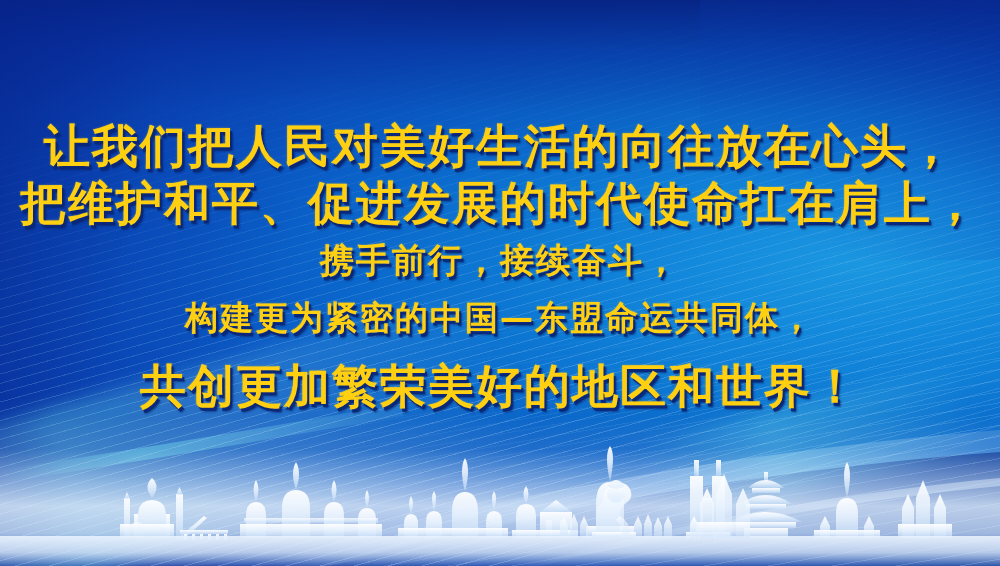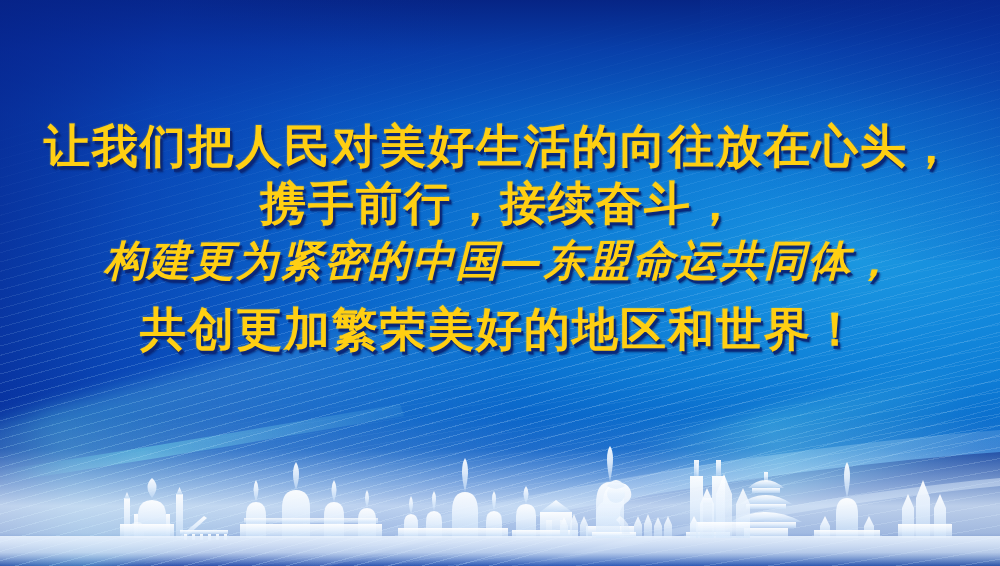--- a/index.html
+++ b/index.html
@@ -123,22 +123,22 @@
     text-shadow:
       2px 3px 0px rgba(10,38,120,0.92),
       3px 4px 2px rgba(8,30,100,0.65),
       0 0 2px rgba(255,214,40,0.55);
     white-space:nowrap;
     -webkit-user-select:text;user-select:text;
   }
   .headline .ln{display:block;}
   .headline .ln.l1{font-size:46px;}
   .headline .ln.l2{font-size:46px;}
-  .headline .ln.l3{font-size:46px;}
-  .headline .ln.l4{font-size:42px;font-style:italic;}
+  .headline .ln.l3{font-size:34px;}
+  .headline .ln.l4{font-size:33px;}
   .headline .ln.l5{font-size:46px;margin-top:12px;}
 </style>
 </head>
 <body>
 
 <div id="stage">
 
   <div class="bg-base"></div>
   <div class="bg-topdark"></div>
   <div class="bg-corner-l"></div>
@@ -369,18 +369,19 @@
       </g>
 
       <g>
         <rect x="694" y="0" width="0" height="0"></rect>
       </g>
     </g>
   </svg>
 
   <div class="headline">
     <span class="ln l1">让我们把人民对美好生活的向往放在心头，</span>
+    <span class="ln l2">把维护和平、促进发展的时代使命扛在肩上，</span>
     <span class="ln l3">携手前行，接续奋斗，</span>
     <span class="ln l4">构建更为紧密的中国—东盟命运共同体，</span>
     <span class="ln l5">共创更加繁荣美好的地区和世界！</span>
   </div>
 
 </div>
 
 </body></html>

